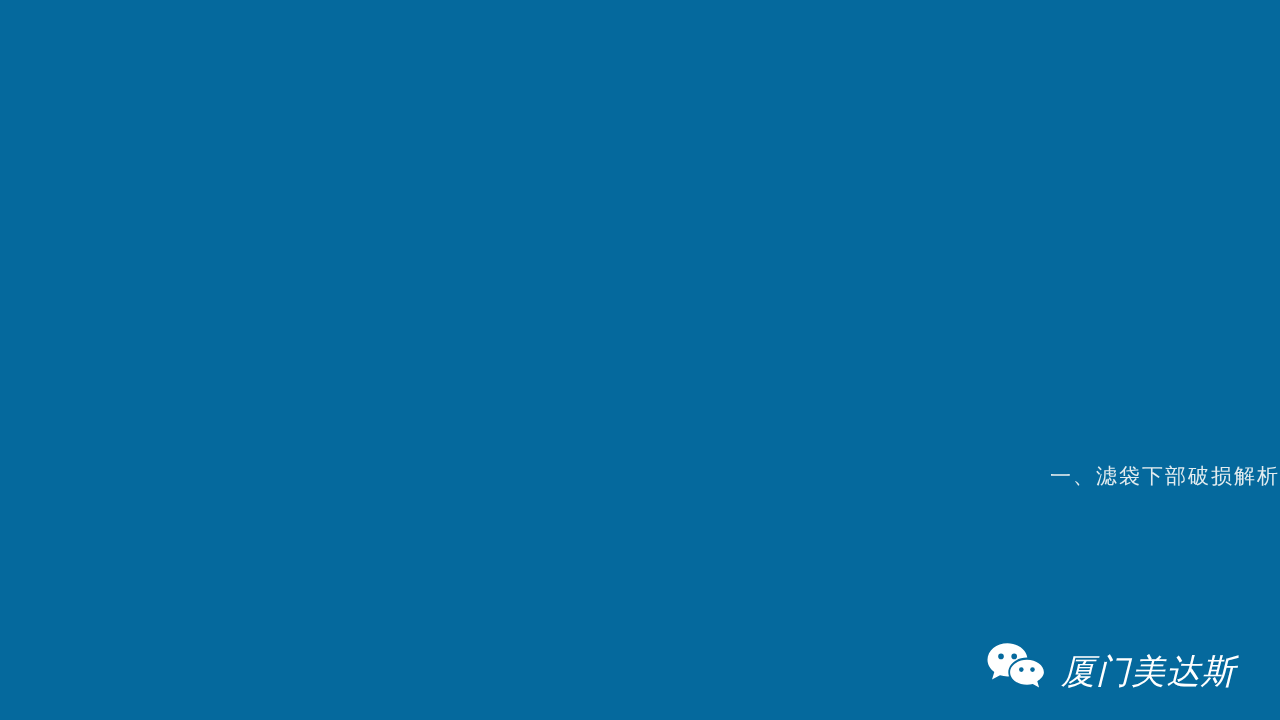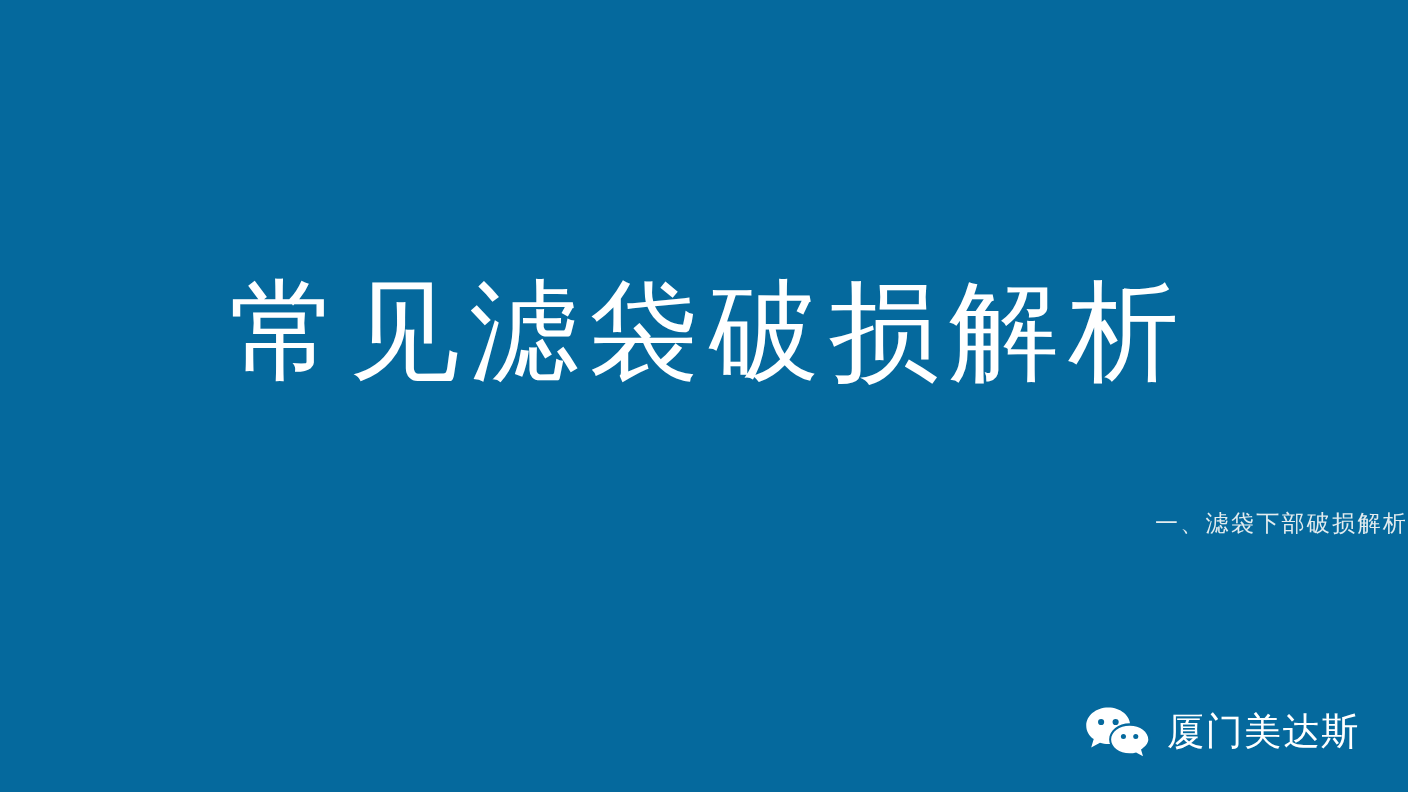--- a/index.html
+++ b/index.html
@@ -60,22 +60,23 @@
     font-weight: 400;
     white-space: nowrap;
   }
 
   
   #watermark {
     position: absolute;
     right: 44px;
     bottom: 32px;
     display: flex;
-    align-items: center;
+    align-items: flex-end;
     gap: 13px;
+    font-style: italic;
   }
   #wechat-icon {
     width: 62px;
     height: 46px;
     display: block;
     flex: 0 0 auto;
   }
   #watermark-label {
     font-family: "Liberation Sans", "DejaVu Sans", sans-serif;
     font-size: 34px;
@@ -84,23 +85,20 @@
     letter-spacing: 1px;
     font-weight: 400;
     white-space: nowrap;
   }
 </style>
 </head>
 <body>
 
 <div id="slide">
 
-  <div id="title-block">
-    <div id="slide-title">常见滤袋破损解析</div>
-  </div>
 
   <div id="subtitle-block">
     <div id="slide-subtitle">一、滤袋下部破损解析</div>
   </div>
 
   <div id="watermark">
     <svg id="wechat-icon" viewBox="0 0 62 46" xmlns="http://www.w3.org/2000/svg">
 
       <path d="M21.5 1.2 C10.4 1.2 1.5 8.6 1.5 17.7 C1.5 22.6 4.1 27.0 8.3 29.9 L6.0 37.6 L14.0 33.3 C16.3 34.0 18.9 34.4 21.5 34.4 C32.6 34.4 41.5 27.0 41.5 17.7 C41.5 8.6 32.6 1.2 21.5 1.2 Z" fill="#ffffff"></path>
       <circle cx="15.0" cy="14.4" r="2.8" fill="#05699d"></circle>

